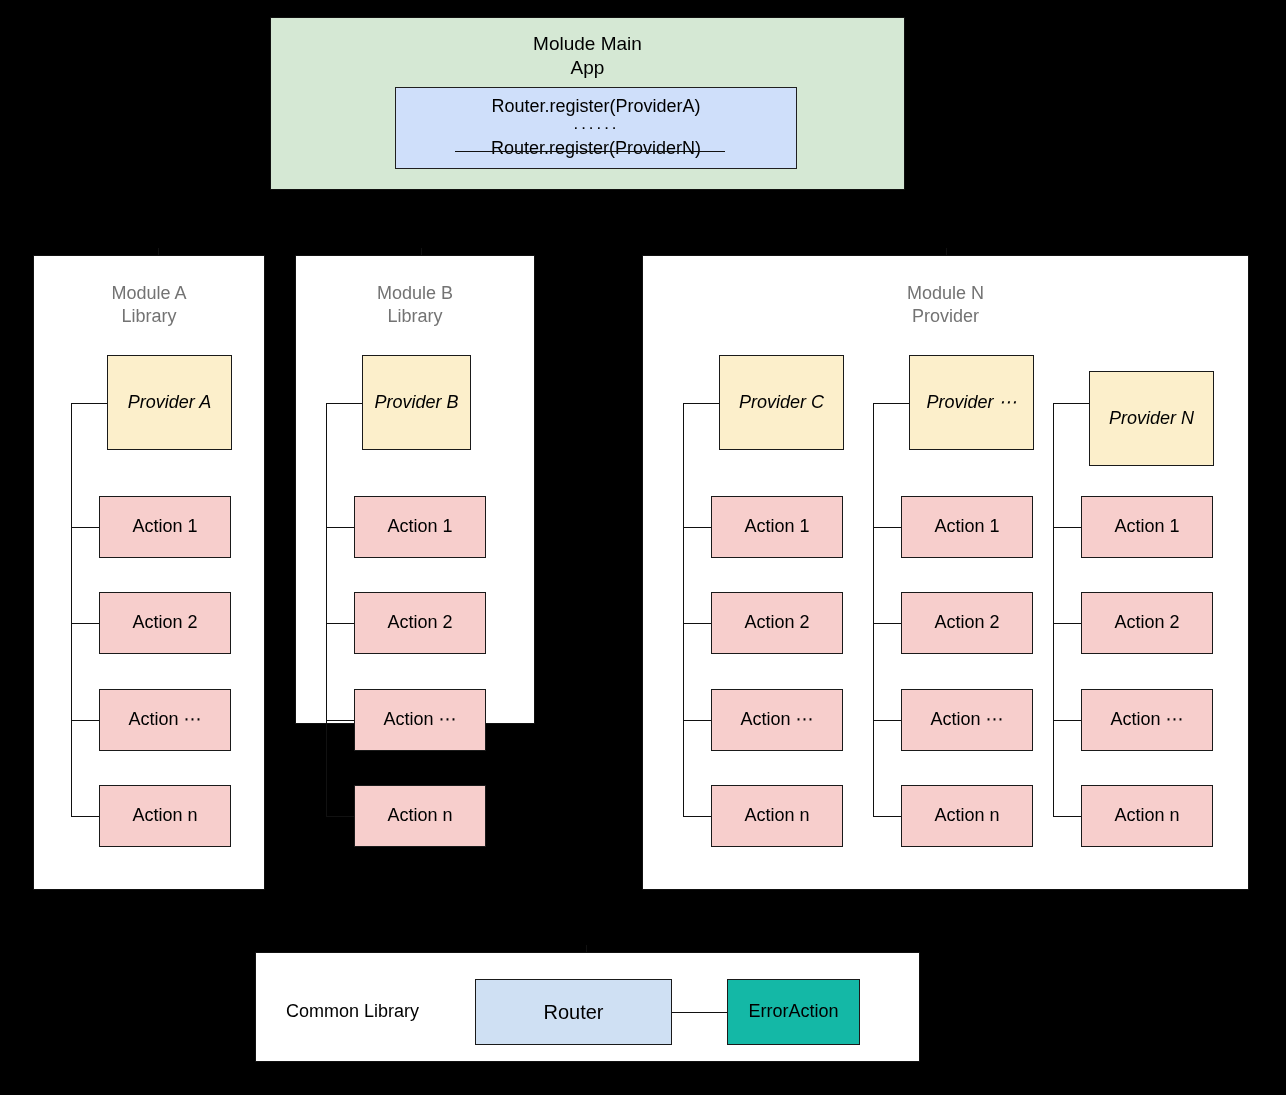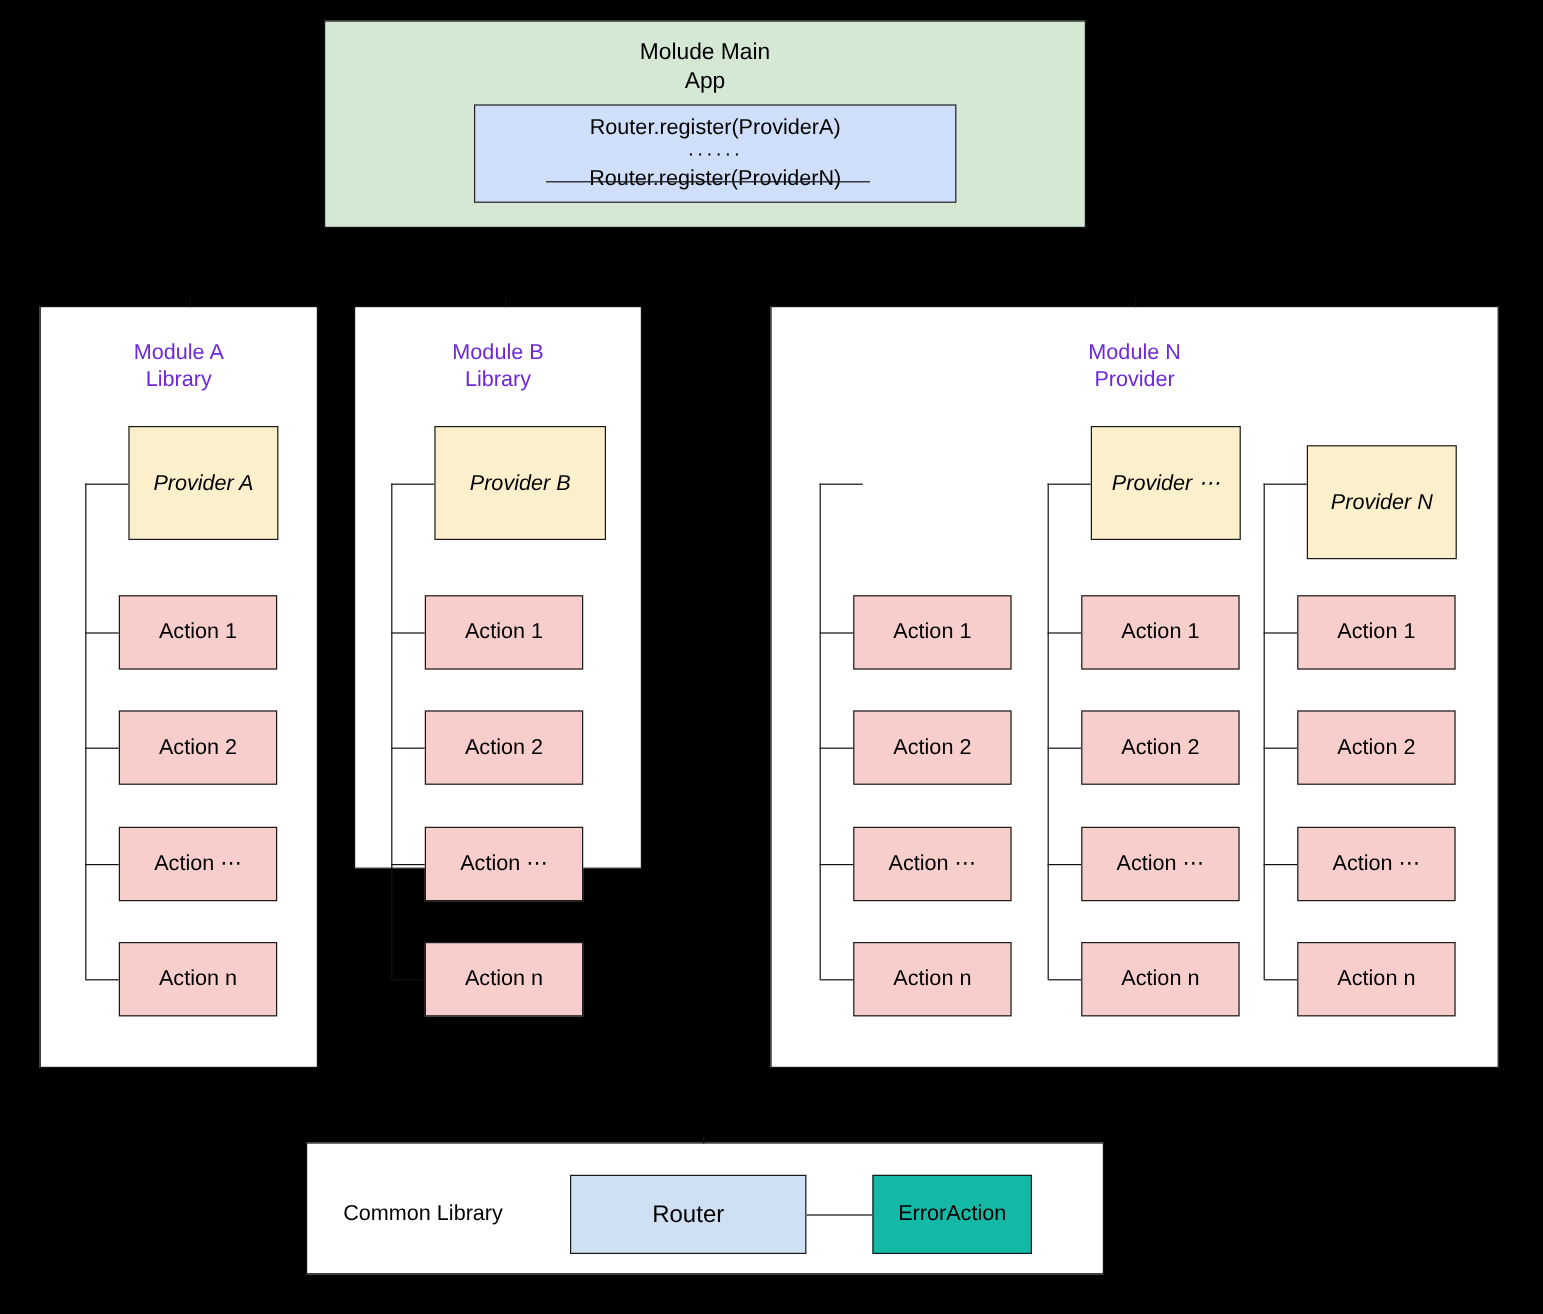--- a/index.html
+++ b/index.html
@@ -71,21 +71,21 @@
     border: 1px solid #111111;
     align-items: flex-start;
     justify-content: center;
   }
   .module-title {
     position: absolute;
     left: 0; right: 0;
     top: 26px;
     text-align: center;
     font-size: 18px;
-    color: #6d28d9;
+    color: #737373;
     white-space: pre-line;
     line-height: 1.28;
   }
   .module-tick {
     position: absolute;
     width: 0;
     height: 8px;
     border-left: 1px solid #111;
     top: -8px;
   }
@@ -169,38 +169,39 @@
     <div class="module-tick" style="left:125px;"></div>
     <div class="module-title">Module B
 Library</div>
   </div>
   <div class="vline" style="left:326px; top:403px; height:413px;"></div>
   <div class="hline" style="left:326px; top:403px; width:36px;"></div>
   <div class="hline" style="left:326px; top:527px; width:28px;"></div>
   <div class="hline" style="left:326px; top:623px; width:28px;"></div>
   <div class="hline" style="left:326px; top:720px; width:28px;"></div>
   <div class="hline" style="left:326px; top:816px; width:28px;"></div>
-  <div class="box provider" style="left:362px; top:355px; width:143px; height:95px;">Provider B</div>
+  <div class="box provider" style="left:362px; top:355px; width:109px; height:95px;">Provider B</div>
   <div class="box action" style="left:354px; top:496px; width:132px; height:62px;">Action 1</div>
   <div class="box action" style="left:354px; top:592px; width:132px; height:62px;">Action 2</div>
   <div class="box action" style="left:354px; top:689px; width:132px; height:62px;">Action ⋯</div>
   <div class="box action" style="left:354px; top:785px; width:132px; height:62px;">Action n</div>
 
   <div class="box module" style="left:642px; top:255px; width:607px; height:635px;">
     <div class="module-tick" style="left:303px;"></div>
     <div class="module-title">Module N
 Provider</div>
   </div>
 
   <div class="vline" style="left:683px; top:403px; height:413px;"></div>
   <div class="hline" style="left:683px; top:403px; width:36px;"></div>
   <div class="hline" style="left:683px; top:527px; width:28px;"></div>
   <div class="hline" style="left:683px; top:623px; width:28px;"></div>
   <div class="hline" style="left:683px; top:720px; width:28px;"></div>
   <div class="hline" style="left:683px; top:816px; width:28px;"></div>
+  <div class="box provider" style="left:719px; top:355px; width:125px; height:95px;">Provider C</div>
   <div class="box action" style="left:711px; top:496px; width:132px; height:62px;">Action 1</div>
   <div class="box action" style="left:711px; top:592px; width:132px; height:62px;">Action 2</div>
   <div class="box action" style="left:711px; top:689px; width:132px; height:62px;">Action ⋯</div>
   <div class="box action" style="left:711px; top:785px; width:132px; height:62px;">Action n</div>
 
   <div class="vline" style="left:873px; top:403px; height:413px;"></div>
   <div class="hline" style="left:873px; top:403px; width:36px;"></div>
   <div class="hline" style="left:873px; top:527px; width:28px;"></div>
   <div class="hline" style="left:873px; top:623px; width:28px;"></div>
   <div class="hline" style="left:873px; top:720px; width:28px;"></div>

